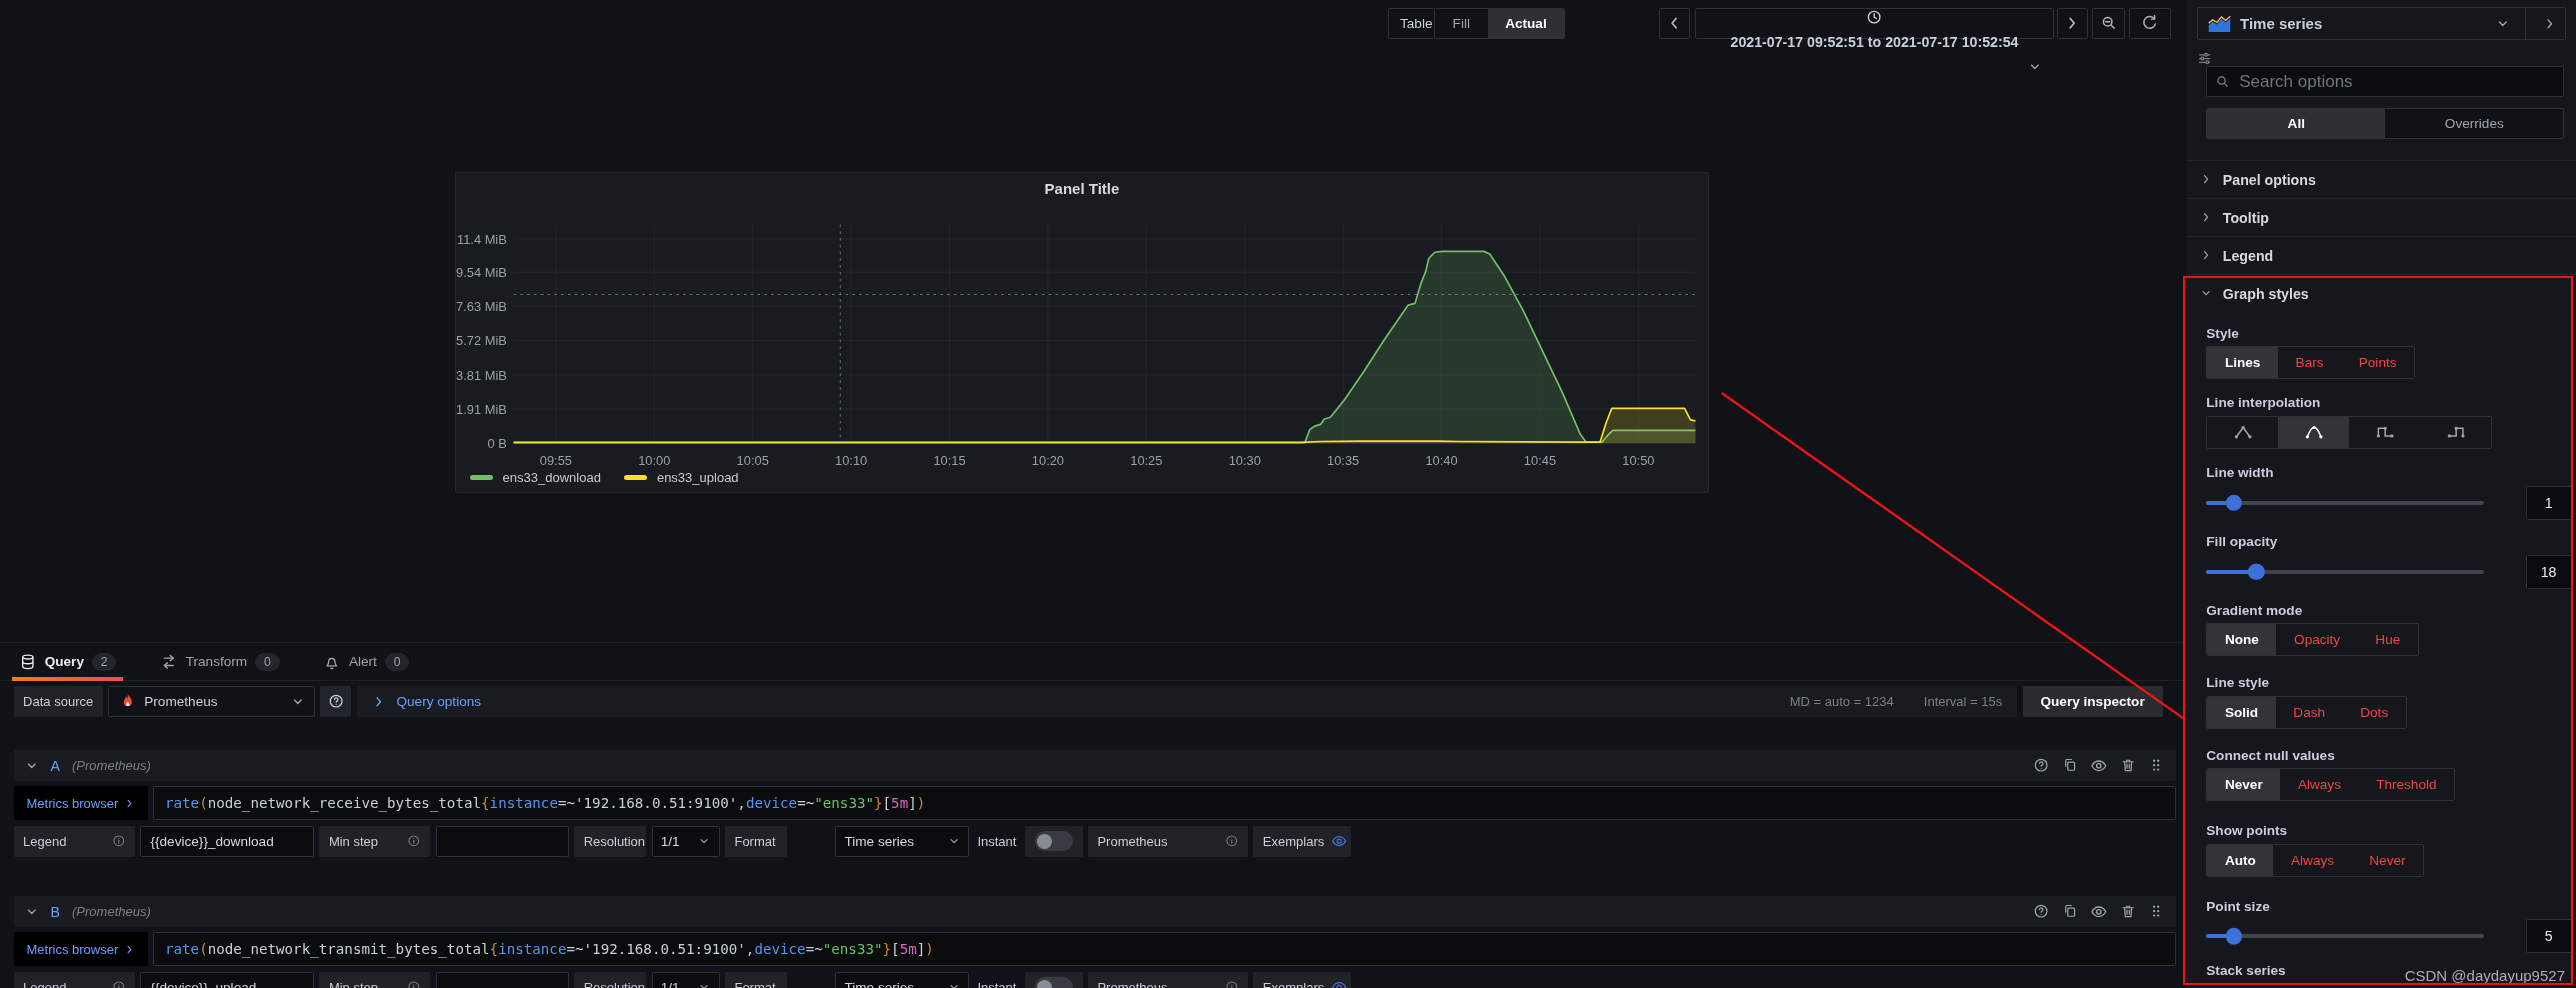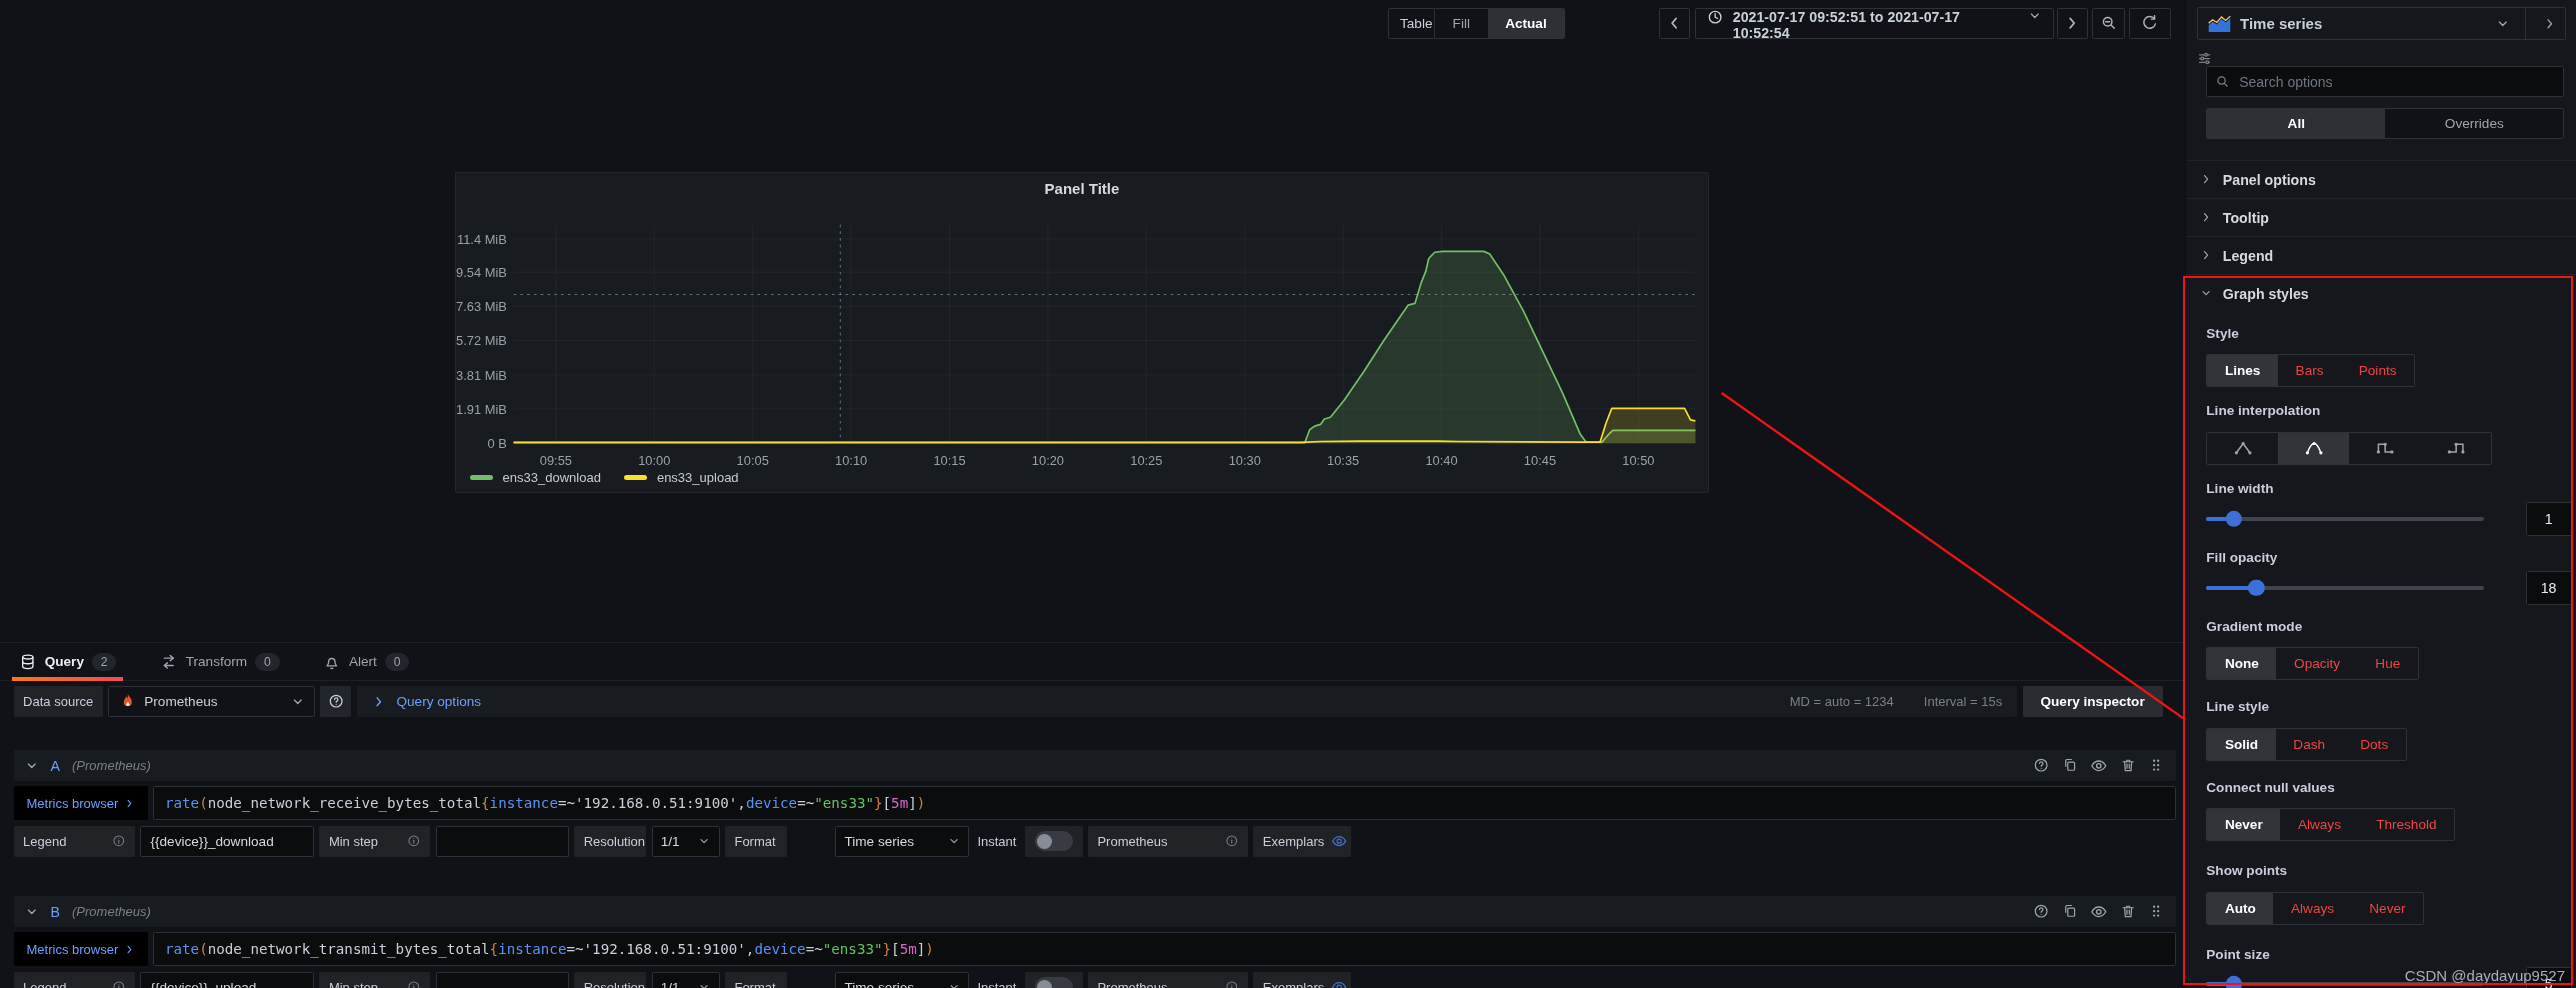--- a/index.html
+++ b/index.html
@@ -14,21 +14,21 @@
         color:#aeb4bb;cursor:pointer;}
   .tv-box{position:absolute;left:1388px;top:7.5px;height:31px;box-sizing:border-box;border:0.7px solid #2c3235;
         border-radius:1.4px;display:flex;align-items:center;gap:9.5px;padding:0 11px;color:#c7d0d9;}
   .tgl{width:34px;height:19px;border-radius:10.2px;background:#22252b;border:0.7px solid #464b52;position:relative;cursor:pointer;flex:none;}
   .tgl .knob{position:absolute;left:2px;top:2px;width:13.6px;height:13.6px;border-radius:50%;background:#c7d0d9;}
   .seg{display:flex;box-sizing:border-box;border:0.7px solid #2c3235;border-radius:1.4px;background:#111217;overflow:hidden;}
   .seg .opt{display:flex;align-items:center;justify-content:center;padding:0 17.6px;color:#9da5ad;cursor:pointer;white-space:nowrap;}
   .seg .opt.sel{background:rgba(204,204,220,0.16);color:#ffffff;font-weight:bold;}
   .fa-box{position:absolute;left:1434px;top:7.5px;height:31px;}
   .time-main{position:absolute;left:1695px;top:7.5px;width:359px;height:31px;box-sizing:border-box;border:0.7px solid #2c3235;
-        border-radius:1.4px;display:flex;gap:9.5px;padding:0 11px;color:#c7d0d9;cursor:pointer;font-size:14.2px;font-weight:600;}
+        border-radius:1.4px;display:flex;align-items:center;gap:9.5px;padding:0 11px;color:#c7d0d9;cursor:pointer;font-size:14.2px;font-weight:600;flex-direction:column;}
 
   
   #panel{position:absolute;left:455px;top:172px;width:1254px;height:321px;background:#181b1f;
          border:0.7px solid #25272d;border-radius:1.4px;box-sizing:border-box;}
   #panel .ptitle{position:absolute;left:0;right:0;top:6.8px;text-align:center;font-size:15px;font-weight:600;color:#d8d9da;}
   #chartsvg{position:absolute;left:0;top:0;}
   #chartsvg .grid{stroke:rgba(204,204,220,0.09);stroke-width:1;}
   #chartsvg .tickx{fill:#99a0a8;font-size:19px;text-anchor:middle;font-family:"Liberation Sans",sans-serif;}
   #chartsvg .ticky{fill:#99a0a8;font-size:19px;text-anchor:end;font-family:"Liberation Sans",sans-serif;}
   #chartsvg .xhair{stroke:rgba(160,180,200,0.55);stroke-width:1.5;stroke-dasharray:4 6;}
@@ -84,33 +84,33 @@
   
   #sidebar{position:absolute;left:2185px;top:0;width:391px;height:988px;background:#15171c;border-left:0.7px solid #0c0d0f;box-sizing:border-box;}
   .viz{position:absolute;left:11px;top:6.8px;width:369px;height:33px;box-sizing:border-box;border:0.7px solid #2c3235;
        border-radius:1.4px;display:flex;align-items:center;gap:9.5px;padding:0 0 0 9.5px;cursor:pointer;}
   .viz .vlabel{font-size:15px;color:#c7d0d9;font-weight:600;flex:1;}
   .viz .vdiv{width:0.7px;align-self:stretch;background:#2c3235;margin-left:5.4px;}
   .viz .vcollapse{width:30px;display:flex;align-items:center;justify-content:center;color:#9da5ad;align-self:stretch;}
   .paneicon{position:absolute;left:11px;top:50px;color:#7b8087;}
   .search{position:absolute;left:20.3px;top:66px;width:358px;height:31px;box-sizing:border-box;background:#0b0c0e;
        border:0.7px solid #2c3235;border-radius:1.4px;display:flex;align-items:center;gap:6.8px;padding:0 8.1px;}
-  .search input{background:transparent;border:none;outline:none;color:#c7d0d9;font-size:14px;width:100%;
+  .search input{background:transparent;border:none;outline:none;color:#c7d0d9;font-size:17px;width:100%;
        font-family:"Liberation Sans",sans-serif;}
   .search input::placeholder{color:#6e7680;}
   .segfull{position:absolute;left:20.3px;top:108px;width:358px;height:31px;}
   .segfull .opt{flex:1;}
   #sections{position:absolute;left:0;top:160px;width:391px;}
   .secrow{height:38px;display:flex;align-items:center;gap:11px;padding-left:13.6px;border-top:0.7px solid #202226;
        color:#d8d9da;font-weight:bold;font-size:14.2px;cursor:pointer;box-sizing:border-box;}
   .secrow .chv{color:#9da5ad;display:flex;}
   #gscontent{padding:4.1px 5.4px 0 20.3px;}
   .flabel{font-size:13.6px;font-weight:600;color:#ccccdc;margin:0 0 5.4px 0;}
   .mt14{margin-top:9.5px;} .mt20{margin-top:13.6px;} .mt24{margin-top:16.3px;} .mt28{margin-top:19px;} .mt32{margin-top:22px;}
-  .gseg{display:inline-flex;height:33px;box-sizing:border-box;border:0.7px solid #2c3235;border-radius:1.4px;background:#15171c;overflow:hidden;margin-top:8px;}
+  .gseg{display:inline-flex;height:33px;box-sizing:border-box;border:0.7px solid #2c3235;border-radius:1.4px;background:#15171c;overflow:hidden;}
   .gseg .opt{display:flex;align-items:center;justify-content:center;padding:0 17.6px;color:#ef4444;font-size:13.6px;cursor:pointer;white-space:nowrap;}
   .gseg .opt.sel{background:rgba(204,204,220,0.16);color:#fff;font-weight:bold;}
   .gseg .iopt{width:71px;padding:0;color:#9da5ad;}
   .sliderrow{display:flex;align-items:center;margin-top:4.1px;height:35px;}
   .slider{position:relative;width:278px;height:4.1px;border-radius:2px;background:#40444c;cursor:pointer;}
   .slider .fill{position:absolute;left:0;top:0;bottom:0;border-radius:2px;background:#3d71d9;}
   .slider .knob{position:absolute;top:50%;width:16.3px;height:16.3px;border-radius:50%;background:#3d71d9;transform:translate(-50%,-50%);}
   .sval{margin-left:auto;width:46px;height:34px;box-sizing:border-box;background:#0b0c0e;border:0.7px solid #2c3235;
        border-radius:1.4px;display:flex;align-items:center;justify-content:center;color:#e8eaed;font-size:14.2px;}
   .watermark{position:absolute;right:11px;bottom:4.1px;color:#a9aeb5;font-size:15px;}

